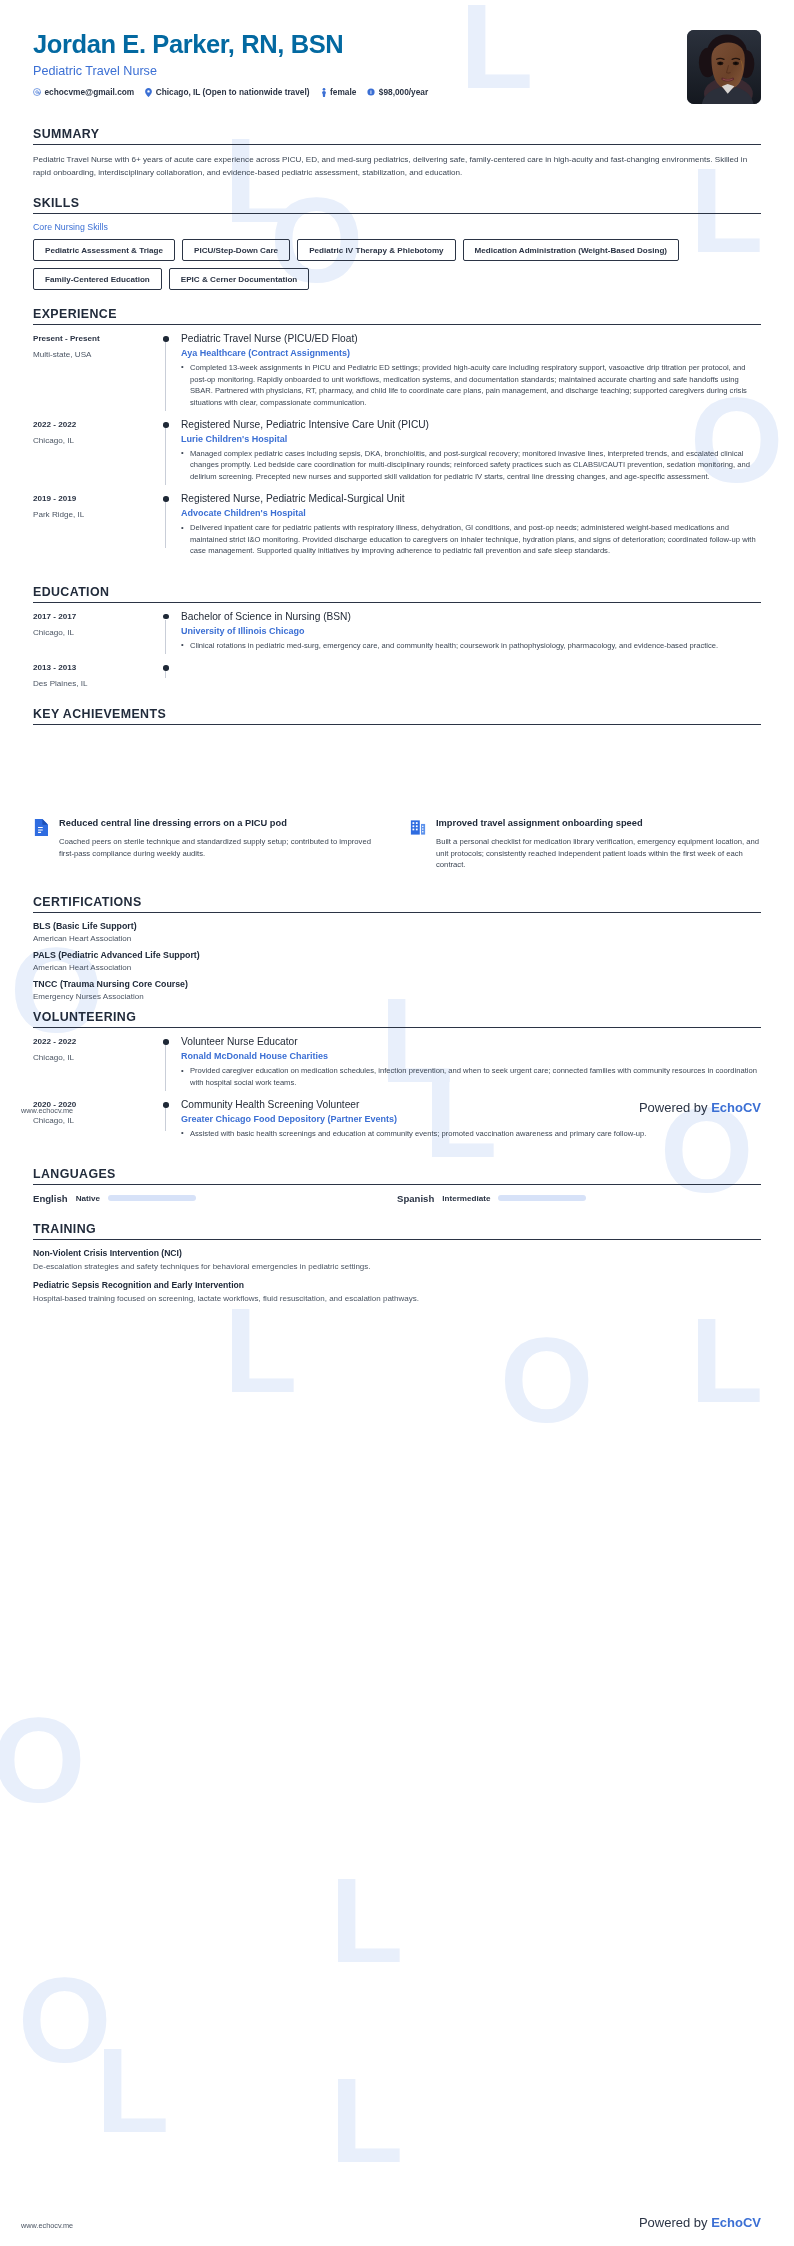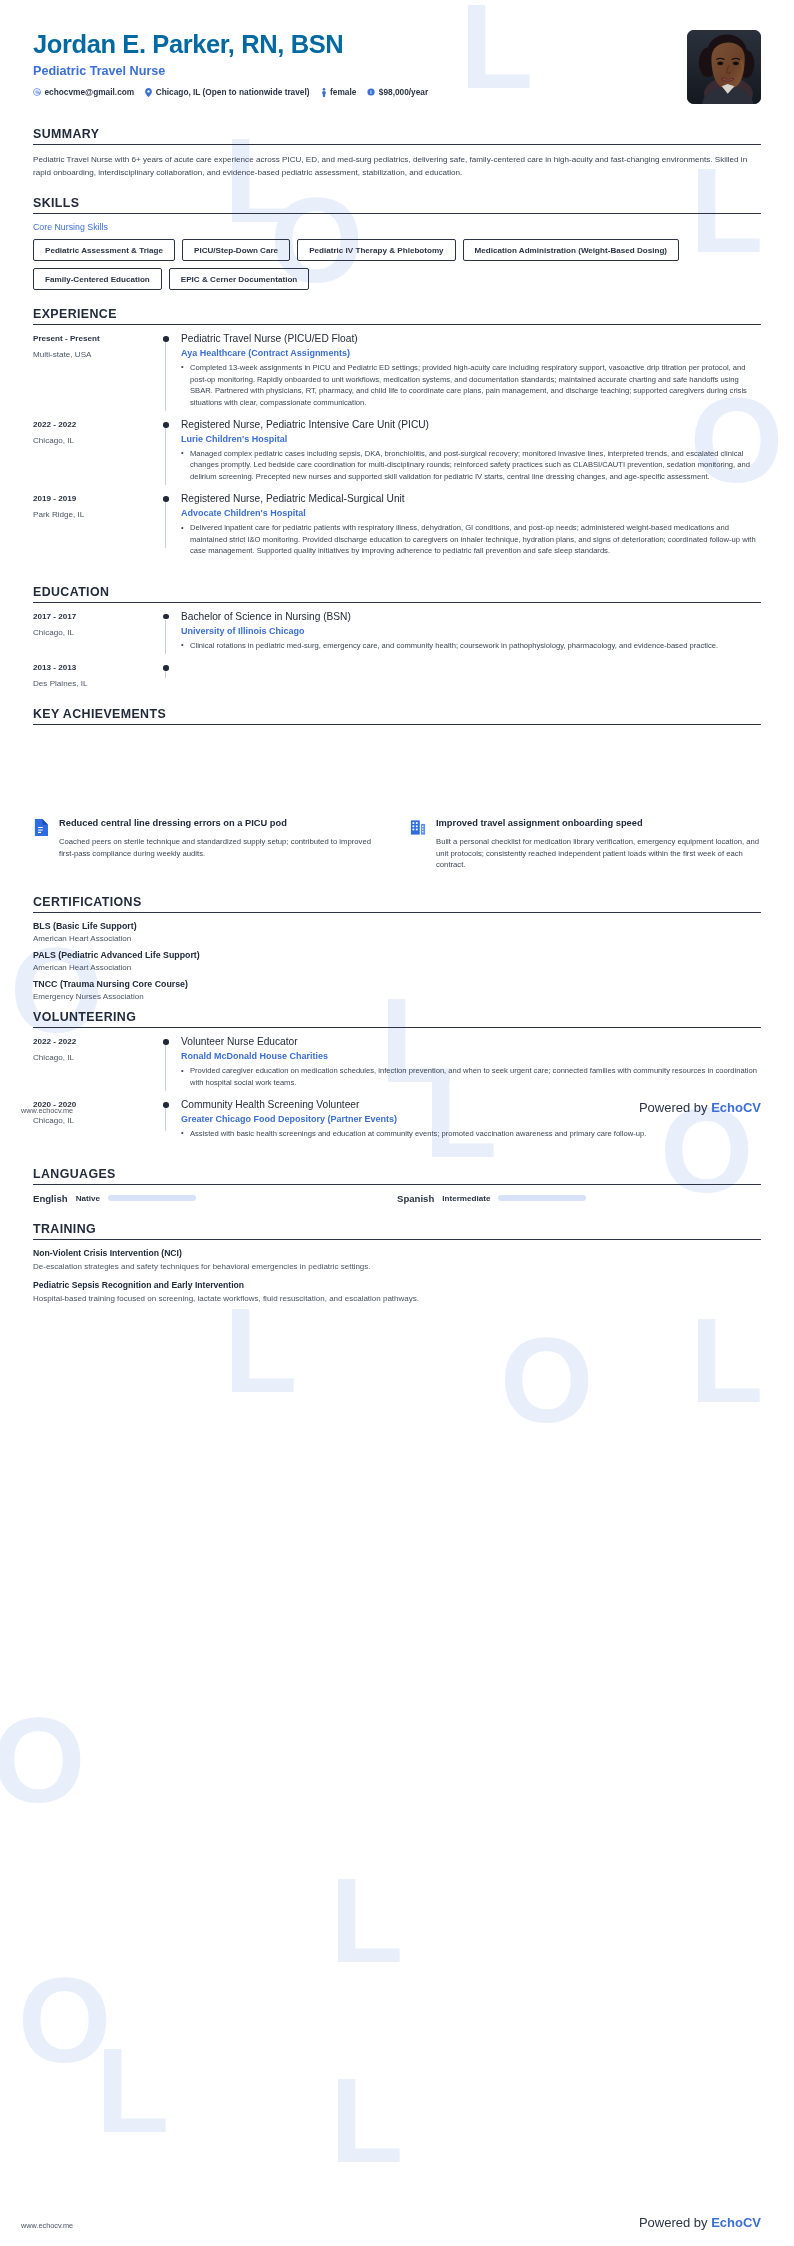--- a/index.html
+++ b/index.html
@@ -18,21 +18,21 @@
   .wm-L { font-size: 120px; }
   .wm-O { font-size: 120px; }
 
   .page { position: relative; z-index: 2; padding: 0 33px; }
 
   
   .header { display: flex; justify-content: space-between; align-items: flex-start;
             padding-top: 22px; padding-bottom: 6px; }
   .hdr-left { padding-top: 8px; }
   .name { font-size: 25.5px; font-weight: 700; letter-spacing: -0.4px; color: #0369a1; }
-  .job-title { font-size: 12.6px; font-weight: 700; color: #3b6fd4; margin-top: 5px; }
+  .job-title { font-size: 12.6px; font-weight: 400; color: #3b6fd4; margin-top: 5px; }
   .contact-row { display: flex; flex-wrap: wrap; align-items: center; gap: 4px 11px;
                  margin-top: 9px; font-size: 8.3px; font-weight: 700; color: #2b3445; }
   .contact-item { display: inline-flex; align-items: center; gap: 3.5px; white-space: nowrap; }
   .contact-item svg { display: block; }
   .photo { width: 74px; height: 74px; border-radius: 7px; overflow: hidden; flex: 0 0 auto;
            margin-top: 8px; background: #1d2430; position: relative; }
   .photo svg { display: block; width: 100%; height: 100%; }
 
   
   .section { margin-top: 17px; }

